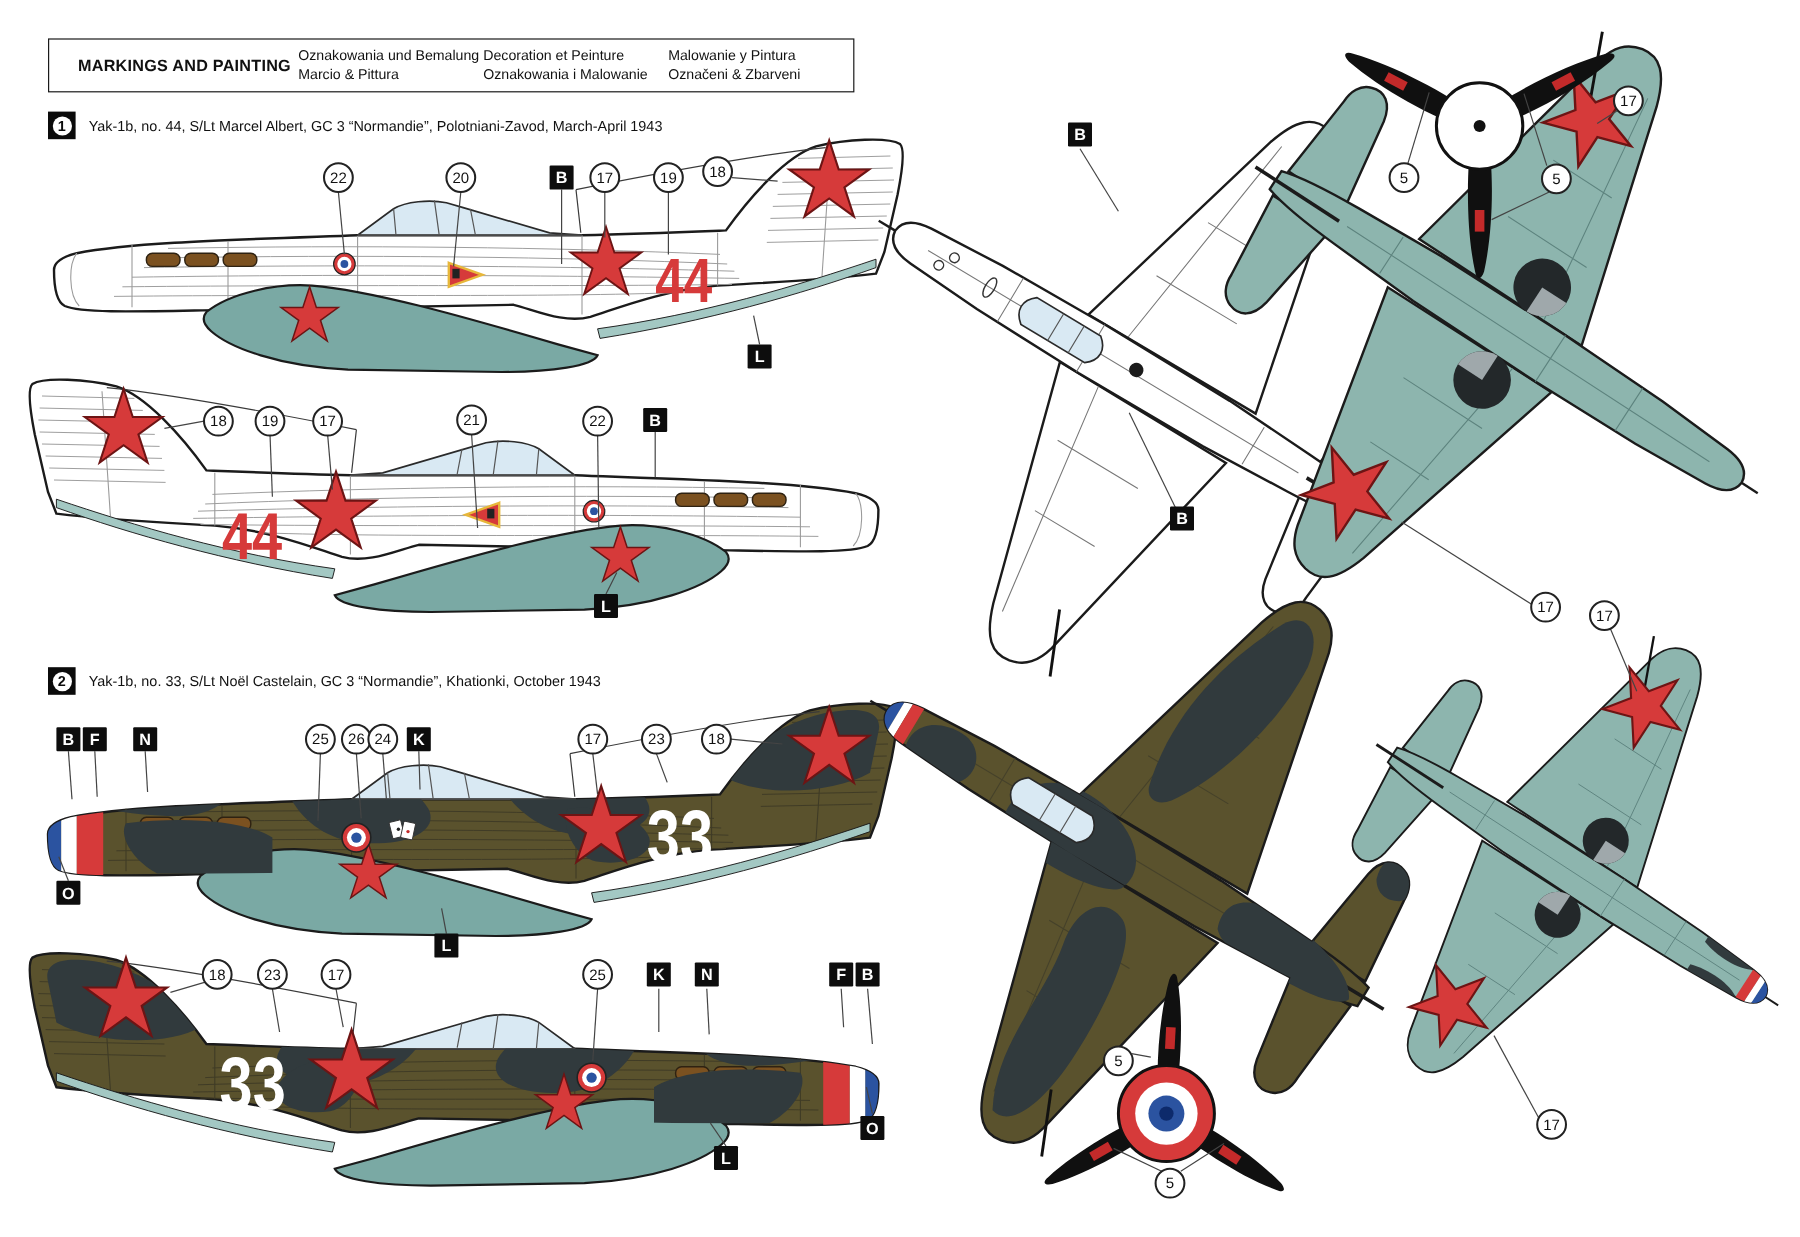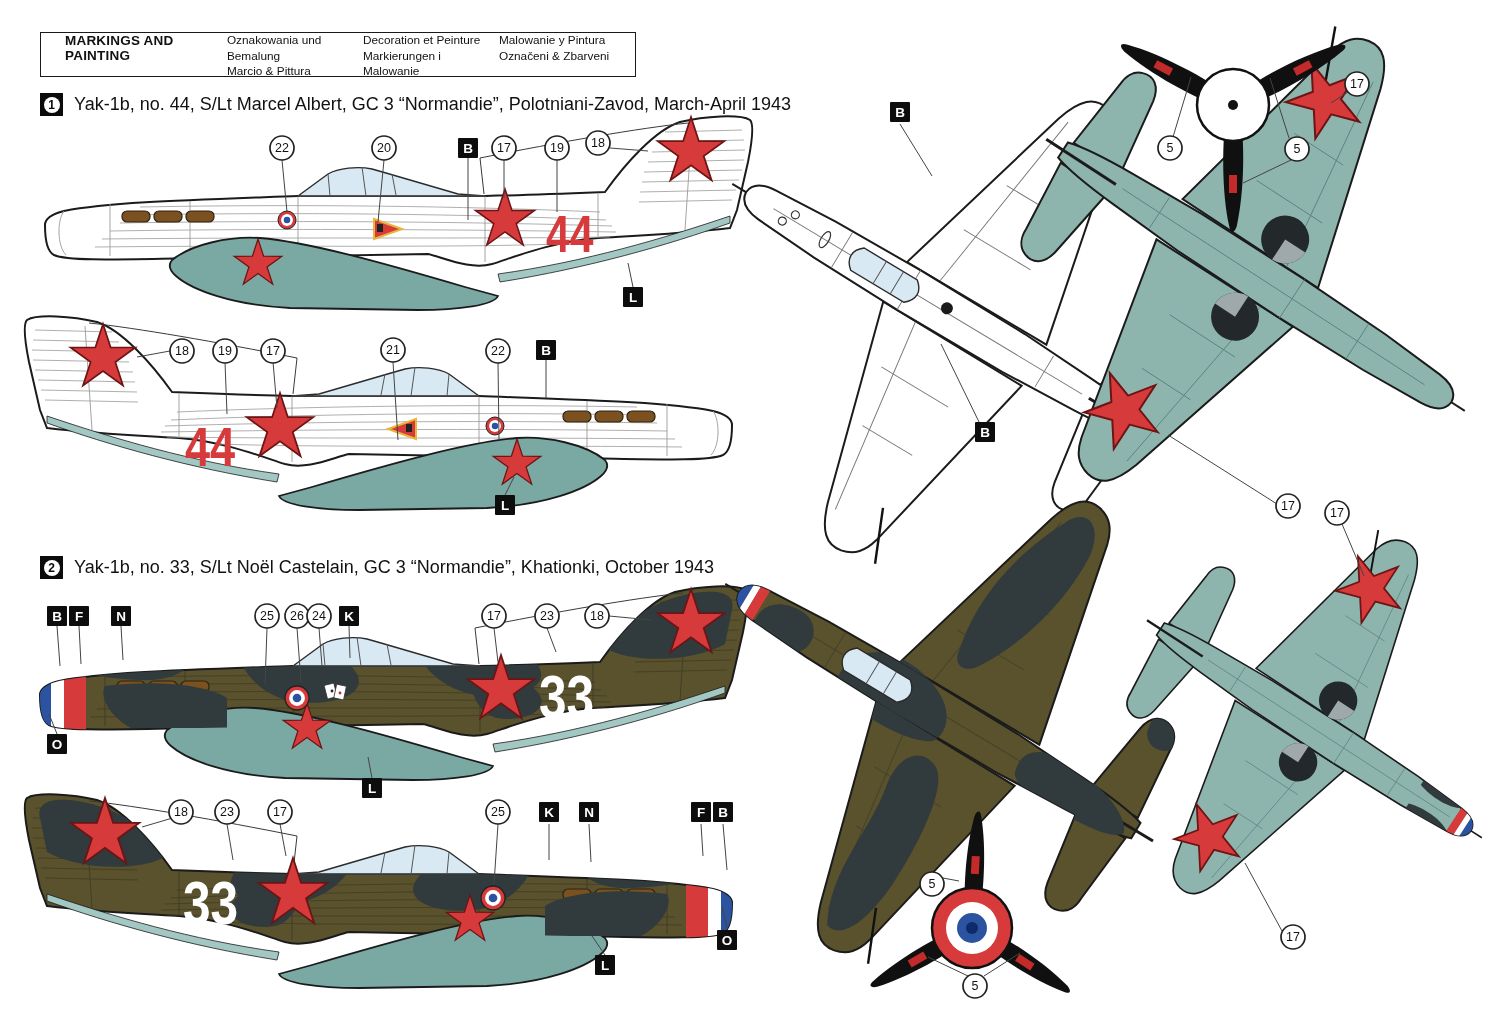--- a/index.html
+++ b/index.html
@@ -2,30 +2,30 @@
 <html><head>
 <meta charset="utf-8">
 <style>
   html,body{margin:0;padding:0;background:#fff;}
   .page{position:relative;width:1500px;height:1031px;background:#fff;overflow:hidden;
         font-family:"Liberation Sans",sans-serif;color:#111;}
   svg{position:absolute;left:0;top:0;}
   svg text{font-family:"Liberation Sans",sans-serif;}
 
   
-  .hdr{position:absolute;left:40px;top:32px;width:596px;height:45px;
-       border:1.6px solid #1a1a1a;display:flex;box-sizing:border-box;}
+  .hdr{position:absolute;left:40px;top:32px;width:672px;height:45px;
+       border:1.6px solid #1a1a1a;display:flex;align-items:center;box-sizing:border-box;}
   .hdr-title{width:200px;padding-left:24px;font-size:13.5px;font-weight:bold;letter-spacing:.2px;}
   .hdr-col{width:168px;font-size:11.8px;line-height:1.32;}
   .cap{position:absolute;display:flex;align-items:center;gap:11px;height:23px;}
   .cap-badge{position:relative;width:23px;height:23px;background:#0b0b0b;flex:0 0 auto;}
   .cap-badge .disc{position:absolute;left:3.5px;top:3.5px;width:16px;height:16px;border-radius:50%;background:#fff;}
   .cap-badge .num{position:absolute;left:0;top:0;width:23px;height:23px;display:flex;align-items:center;justify-content:center;
                   font-size:12px;font-weight:bold;color:#0b0b0b;}
-  .cap-text{font-size:18px;}
+  .cap-text{font-size:12px;}
 
   
   .fus{fill:var(--body,#fff);stroke:#1b1b1b;stroke-width:2;}
   .cpy{fill:#d9e9f3;stroke:#2a2a2a;stroke-width:1.4;}
   .frm{stroke:#555;stroke-width:1;fill:none;}
   .wng{fill:#7aa9a4;stroke:#1b1b1b;stroke-width:1.8;}
   .bly{fill:#a3c8c3;stroke:#1b1b1b;stroke-width:.8;}
   .str{stroke:var(--lines,#9a9a9a);stroke-width:.8;fill:none;}
   .pan{stroke:var(--lines,#8a8a8a);stroke-width:.9;fill:none;}
   .wire{stroke:#3a3a3a;stroke-width:1;fill:none;}
@@ -57,21 +57,21 @@
 <div class="page">
 
   <div class="hdr">
     <div class="hdr-title">MARKINGS AND PAINTING</div>
     <div class="hdr-col">
       <div>Oznakowania und Bemalung</div>
       <div>Marcio &amp; Pittura</div>
     </div>
     <div class="hdr-col">
       <div>Decoration et Peinture</div>
-      <div>Markierungen i Malowanie</div>
+      <div>Oznakowania i Malowanie</div>
     </div>
     <div class="hdr-col">
       <div>Malowanie y Pintura</div>
       <div>Označeni &amp; Zbarveni</div>
     </div>
   </div>
 
   <div class="cap" style="left:40px;top:93px;">
     <div class="cap-badge">
       <div class="disc"></div>

